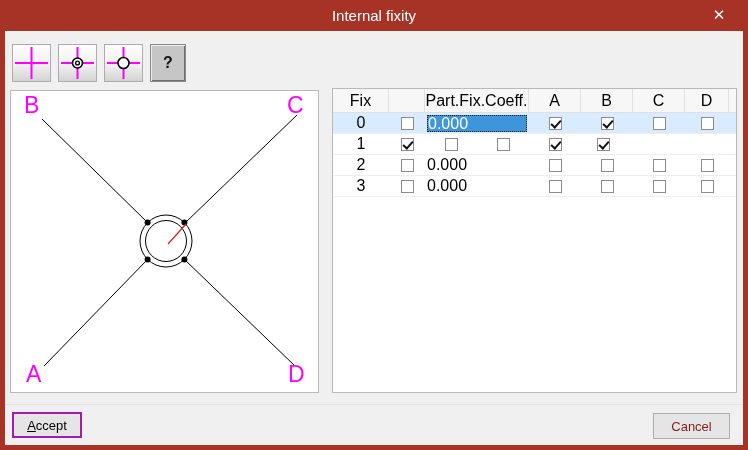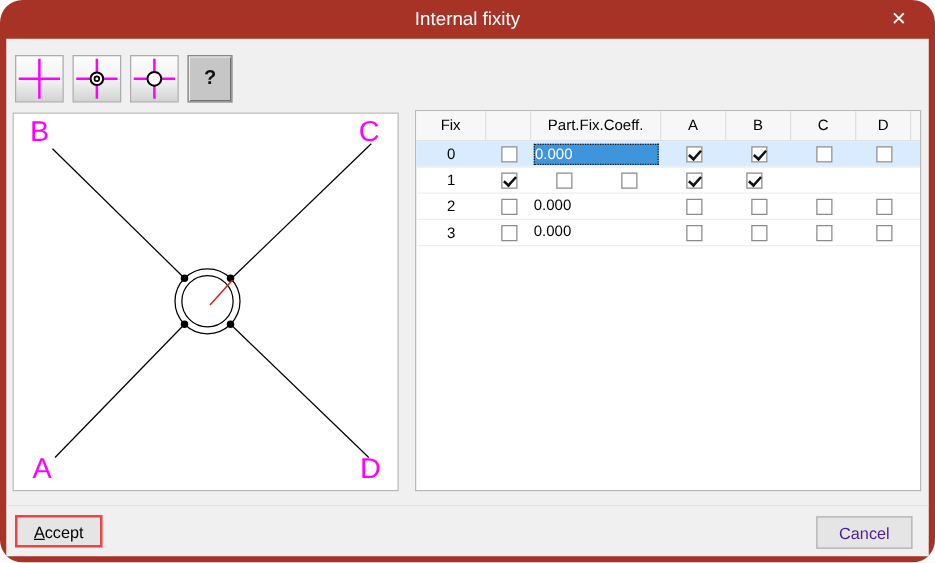--- a/index.html
+++ b/index.html
@@ -2,21 +2,20 @@
 <html><head>
 <meta charset="utf-8">
 <style>
   * { margin:0; padding:0; box-sizing:border-box; }
   html,body { width:748px; height:450px; font-family:"Liberation Sans", sans-serif; }
 
   .window {
     position:relative; width:748px; height:450px;
     background:#A73327;
     padding:0 5px 5px;
-    border-radius:18px;
   }
   .titlebar {
     height:31px; display:flex; align-items:center; justify-content:center;
     position:relative; color:#fff; font-size:15px;
   }
   .title-text { pointer-events:none; }
   .close-btn {
     position:absolute; right:2px; top:0; width:44px; height:30px;
     display:flex; align-items:center; justify-content:center;
     color:#fff; font-size:15px; cursor:default;
@@ -42,21 +41,21 @@
   
   .diagram-panel {
     position:absolute; left:5px; top:59px; width:309px; height:303px;
     background:#fff; border:1px solid #B9B9B9;
   }
 
   
   .table-panel {
     position:absolute; left:327px; top:57px; width:405px; height:305px;
     background:#fff; border:1px solid #B9B9B9;
-    font-size:12px; color:#000;
+    font-size:16px; color:#000;
   }
   .thead { display:flex; height:24px; line-height:23px; background:#F7F7F7;
            border-bottom:1px solid #E0E0E0; }
   .thead .cell { text-align:center; border-right:1px solid #E0E0E0; }
   .thead .cell.c7 { border-right:none; }
   .trow { display:flex; height:21px; align-items:center; border-bottom:1px solid #EFEFEF; }
   .trow.hl { background:#D9ECFF; }
   .cell { height:100%; display:flex; align-items:center; justify-content:center; }
   .thead .cell { display:block; }
   .c0{width:56px} .c1{width:36px} .c2{width:104px}
@@ -70,26 +69,26 @@
   .cb.checked::after {
     content:""; position:absolute; left:1px; top:2px; width:8px; height:4px;
     border-left:2px solid #111; border-bottom:2px solid #111;
     transform:rotate(-48deg);
   }
 
   
   .footer-divider { position:absolute; left:0; top:373px; width:738px; height:1px; background:#E2E2E2; }
   .accept-btn {
     position:absolute; left:7px; top:381px; width:70px; height:26px;
-    background:#E5E5E5; border:2px solid #ef4444; font-size:13px; color:#000;
+    background:#E5E5E5; border:2px solid #a21caf; font-size:13px; color:#000;
     font-family:"Liberation Sans",sans-serif;
   }
   .cancel-btn {
     position:absolute; left:648px; top:382px; width:77px; height:26px;
-    background:#E5E5E5; border:1px solid #ADADAD; font-size:13px; color:#4c1d95;
+    background:#E5E5E5; border:1px solid #ADADAD; font-size:13px; color:#7f1d1d;
     font-family:"Liberation Sans",sans-serif;
   }
 </style>
 </head>
 <body>
 
 <div class="window">
   <div class="titlebar">
     <span class="title-text">Internal fixity</span>
     <span class="close-btn">✕</span>

